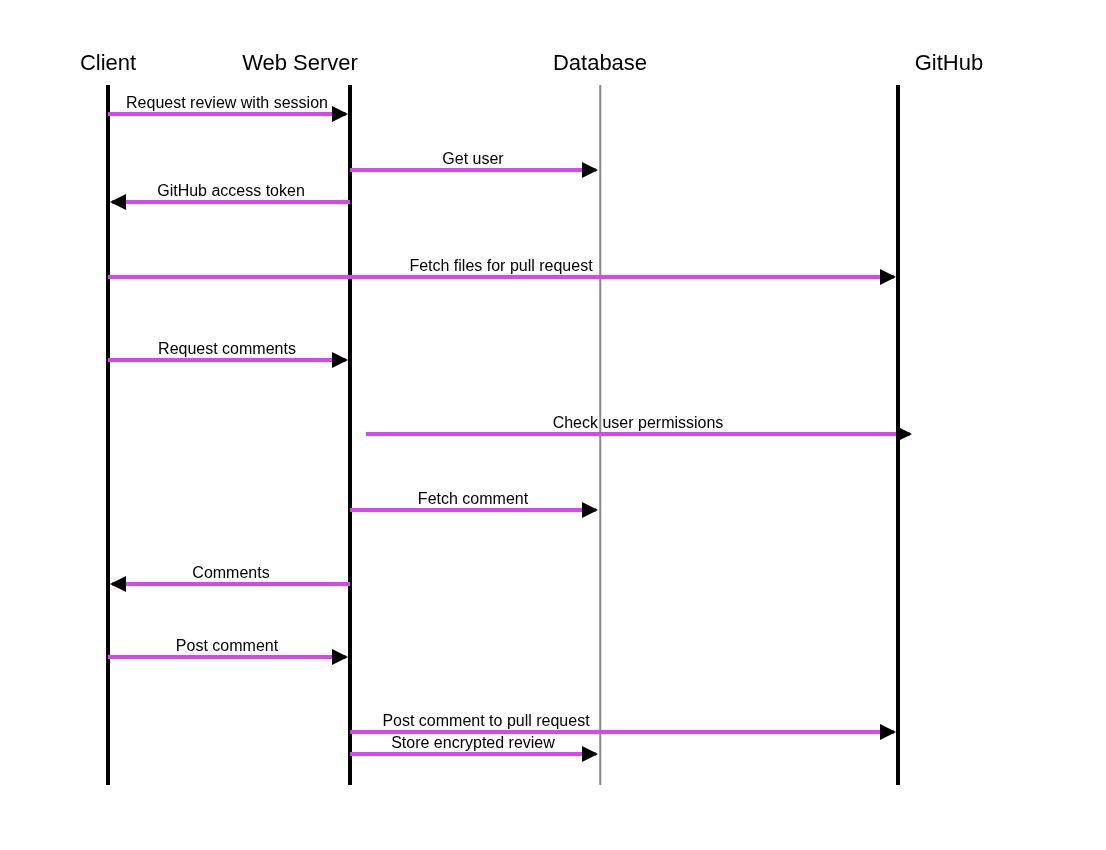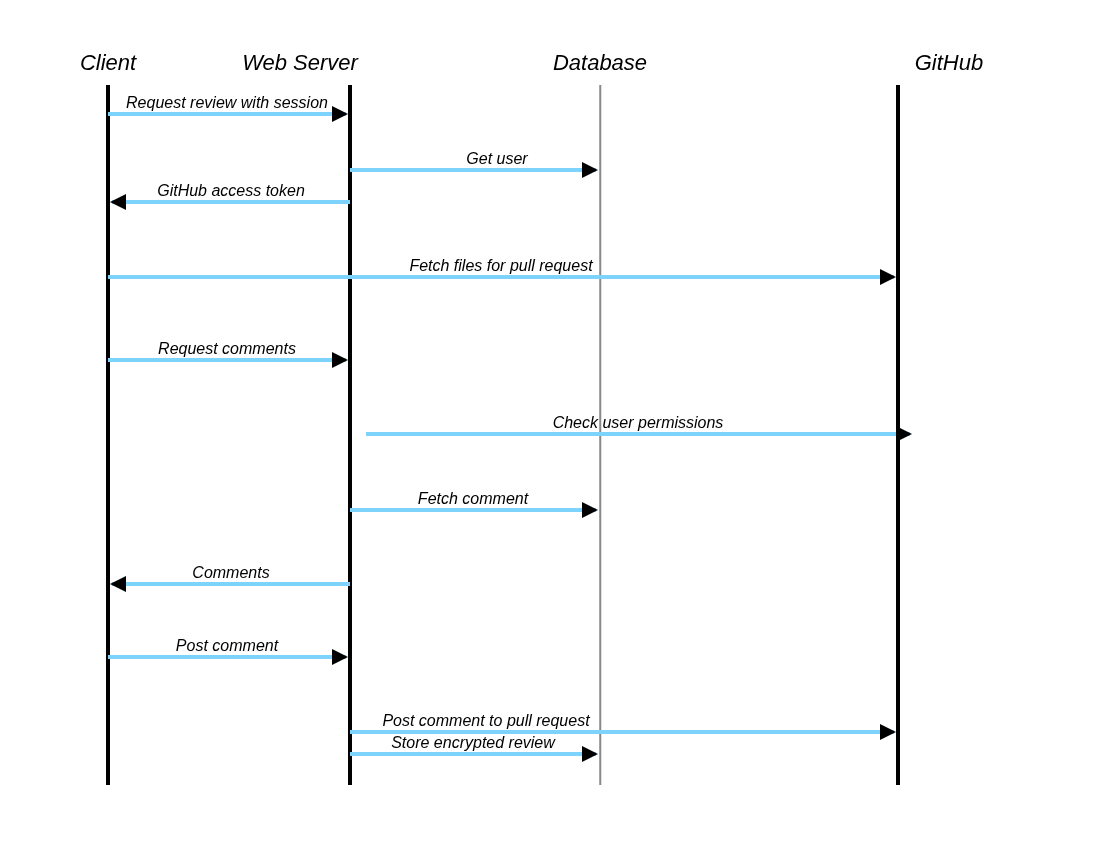--- a/index.html
+++ b/index.html
@@ -1,15 +1,15 @@
 <!DOCTYPE html>
 <html><head>
   <meta charset="utf-8">
   <style>
-    * { margin: 0; padding: 0; box-sizing: border-box; font-style: italic; }
+    * { margin: 0; padding: 0; box-sizing: border-box; }
     body {
       font-family: Arial, sans-serif;
       background: #fff;
       width: 1106px;
       height: 850px;
       position: relative;
     }
     .participant-label {
       position: absolute;
       font-size: 22px;
@@ -22,21 +22,21 @@
       width: 3px;
       top: 85px;
       height: 700px;
       transform: translateX(-50%);
     }
     .lifeline.thick { background: #000; width: 4px; }
     .lifeline.thin { background: #888; width: 1.5px; }
     .arrow {
       position: absolute;
       height: 4px;
-      background: #7dd3fc;
+      background: #d946ef;
     }
     .arrow-head-right {
       position: absolute;
       right: -2px;
       top: 50%;
       transform: translateY(-50%);
       width: 0; height: 0;
       border-top: 8px solid transparent;
       border-bottom: 8px solid transparent;
       border-left: 16px solid #000;
@@ -72,21 +72,21 @@
 <div class="lifeline thick" style="left:350px;"></div>
 <div class="lifeline thin" style="left:600px;"></div>
 <div class="lifeline thick" style="left:898px;"></div>
 
 <div class="arrow" style="left:108px; width:238px; top:112px;">
   <span class="arrow-label" style="left:50%;">Request review with session</span>
   <span class="arrow-head-right"></span>
 </div>
 
 <div class="arrow" style="left:350px; width:246px; top:168px;">
-  <span class="arrow-label" style="left:50%;margin-left:24px;">Get user</span>
+  <span class="arrow-label" style="left:50%;">Get user</span>
   <span class="arrow-head-right"></span>
 </div>
 
 <div class="arrow" style="left:112px; width:238px; top:200px;">
   <span class="arrow-label" style="left:50%;text-align:right;">GitHub access token</span>
   <span class="arrow-head-left"></span>
 </div>
 
 <div class="arrow" style="left:108px; width:786px; top:275px;">
   <span class="arrow-label" style="left:50%;">Fetch files for pull request</span>

